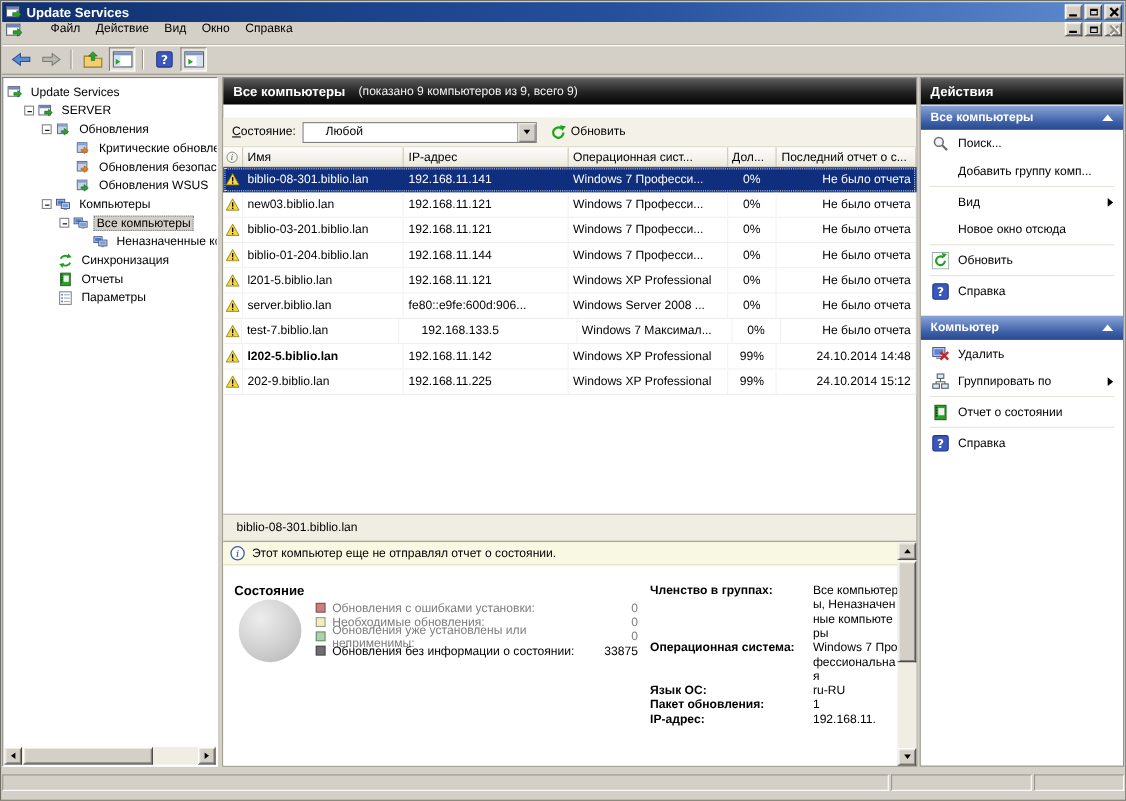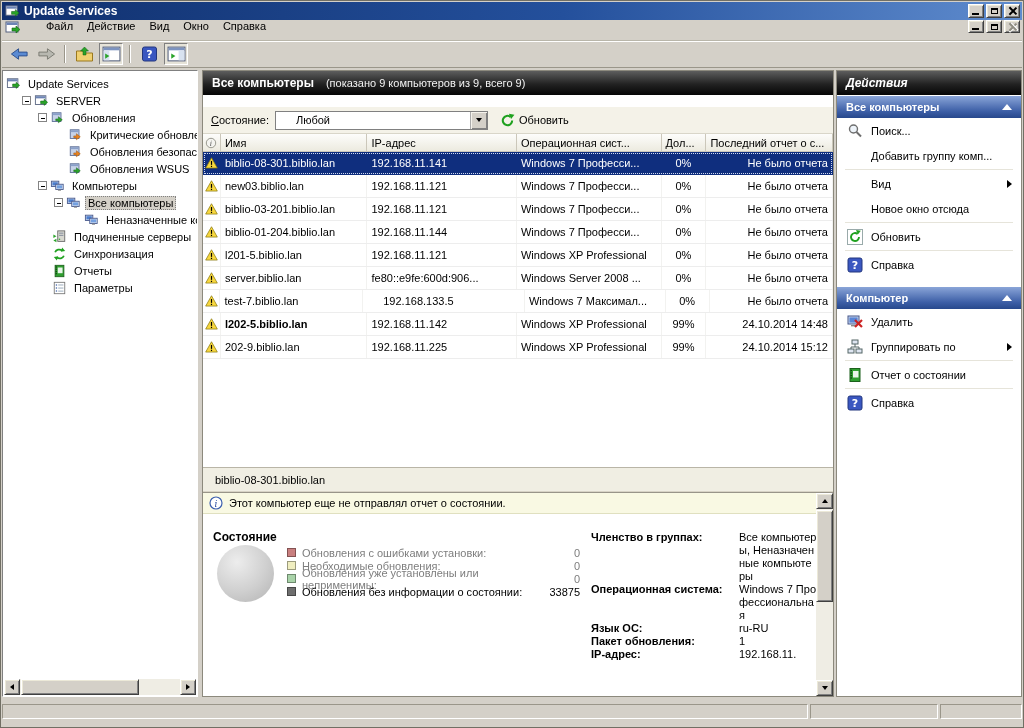--- a/index.html
+++ b/index.html
@@ -188,21 +188,21 @@
   .pval { width:78px; word-break:break-all; }
 
   
   .actions-panel {
     position:absolute; right:0; top:0; bottom:0; width:186px;
     background:#fff; border:1px solid #8c897d; overflow:hidden;
   }
   .act-header {
     height:24px; background:linear-gradient(#5d5d5d,#222 55%,#050505);
     color:#fff; font-weight:bold; font-size:12px;
-    display:flex; align-items:center; padding-left:9px;font-style:italic;
+    display:flex; align-items:center; padding-left:9px;
   }
   .sect-header {
     height:22px; margin-top:1px;
     background:linear-gradient(#8aa5d8,#3c5ea6 70%,#27488c);
     color:#fff; font-weight:bold;
     display:flex; align-items:center; padding:0 9px;
   }
   .sect-header.gap { margin-top:10px; }
   .collapse { margin-left:auto; width:0; height:0; border-left:5px solid transparent; border-right:5px solid transparent; border-bottom:6px solid #fff; }
   .act-item { height:25px; display:flex; align-items:center; padding:0 9px; gap:8px; }
@@ -430,35 +430,20 @@
           <span class="icn">
             <svg viewBox="0 0 16 16">
               <rect x="1" y="2.5" width="8.5" height="6" fill="#cdd9ee" stroke="#44568a"></rect>
               <rect x="2.2" y="3.7" width="6.1" height="3.6" fill="#4d7ece"></rect>
               <rect x="6" y="6" width="8.5" height="6" fill="#dde6f4" stroke="#44568a"></rect>
               <rect x="7.2" y="7.2" width="6.1" height="3.6" fill="#74a0e0"></rect>
               <rect x="8.5" y="12.2" width="3.5" height="1.2" fill="#8a8a8a"></rect>
             </svg>
           </span>
           <span class="tlabel">Неназначенные ко</span>
-        </div>
-        <div class="trow">
-          <span class="tspace" style="width: 32px;"></span>
-          <span class="tspace" style="width: 14px;"></span>
-          <span class="icn">
-            <svg viewBox="0 0 16 16">
-              <rect x="6" y="1" width="8" height="12" fill="#d8d8d0" stroke="#666"></rect>
-              <rect x="7.5" y="3" width="5" height="1.2" fill="#8890a0"></rect>
-              <rect x="7.5" y="5.5" width="5" height="1.2" fill="#8890a0"></rect>
-              <circle cx="8" cy="10.5" r="0.9" fill="#3aa23a"></circle>
-              <path d="M1 5l3.5 2L1 9z" fill="#2aa42a"></path>
-              <path d="M4.5 10L1 12l3.5 2z" fill="#2aa42a"></path>
-            </svg>
-          </span>
-          <span class="tlabel">Подчиненные серверы</span>
         </div>
         <div class="trow">
           <span class="tspace" style="width: 32px;"></span>
           <span class="tspace" style="width: 14px;"></span>
           <span class="icn">
             <svg viewBox="0 0 16 16">
               <path d="M3 6a5 4.5 0 0 1 8-2" fill="none" stroke="#1fa11f" stroke-width="2"></path>
               <polygon points="11,0.5 14.5,4.5 9.5,5.5" fill="#1fa11f"></polygon>
               <path d="M13 10a5 4.5 0 0 1-8 2" fill="none" stroke="#1fa11f" stroke-width="2"></path>
               <polygon points="5,15.5 1.5,11.5 6.5,10.5" fill="#1fa11f"></polygon>

